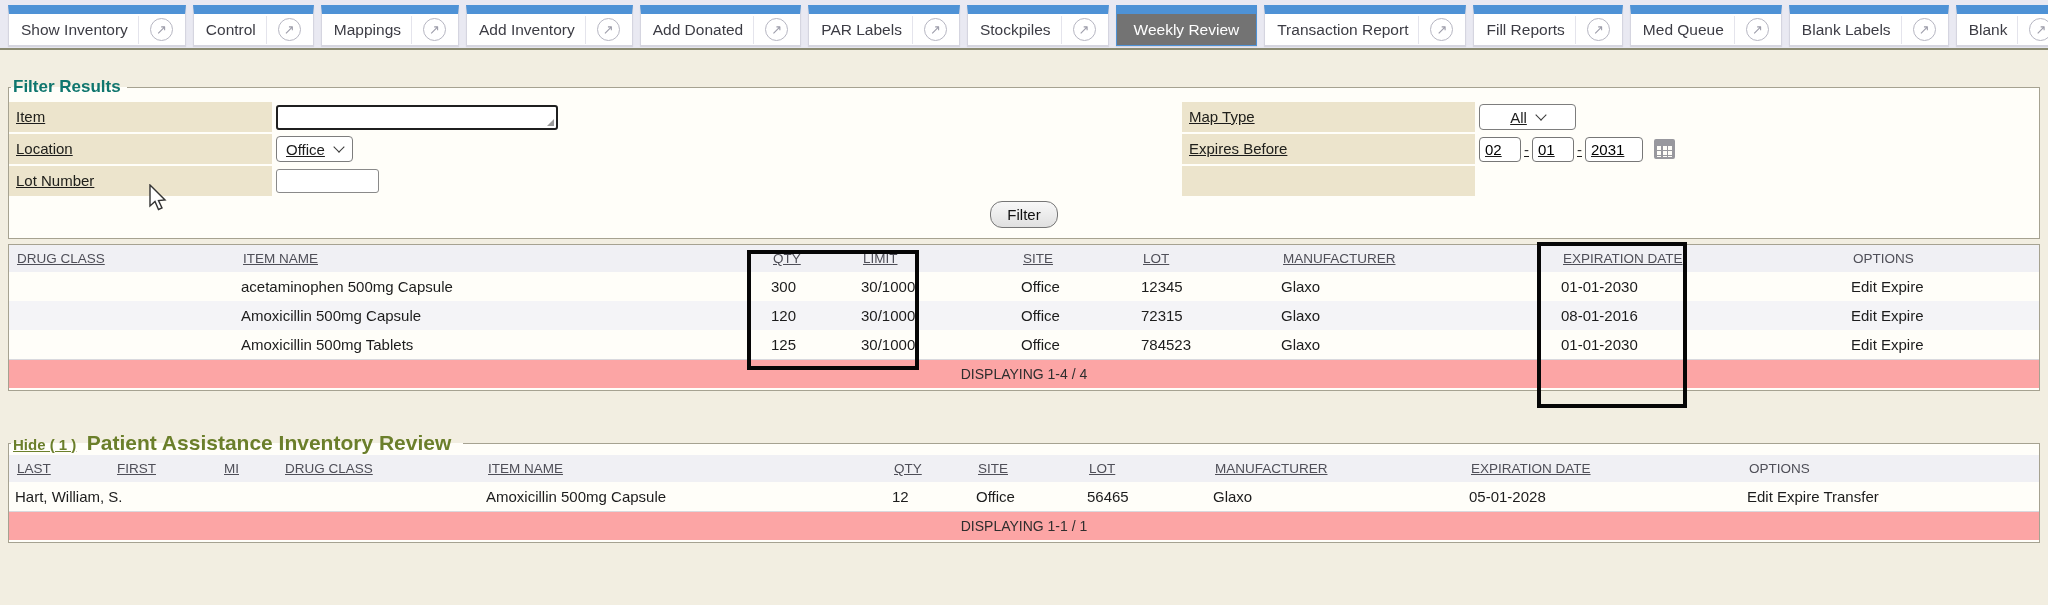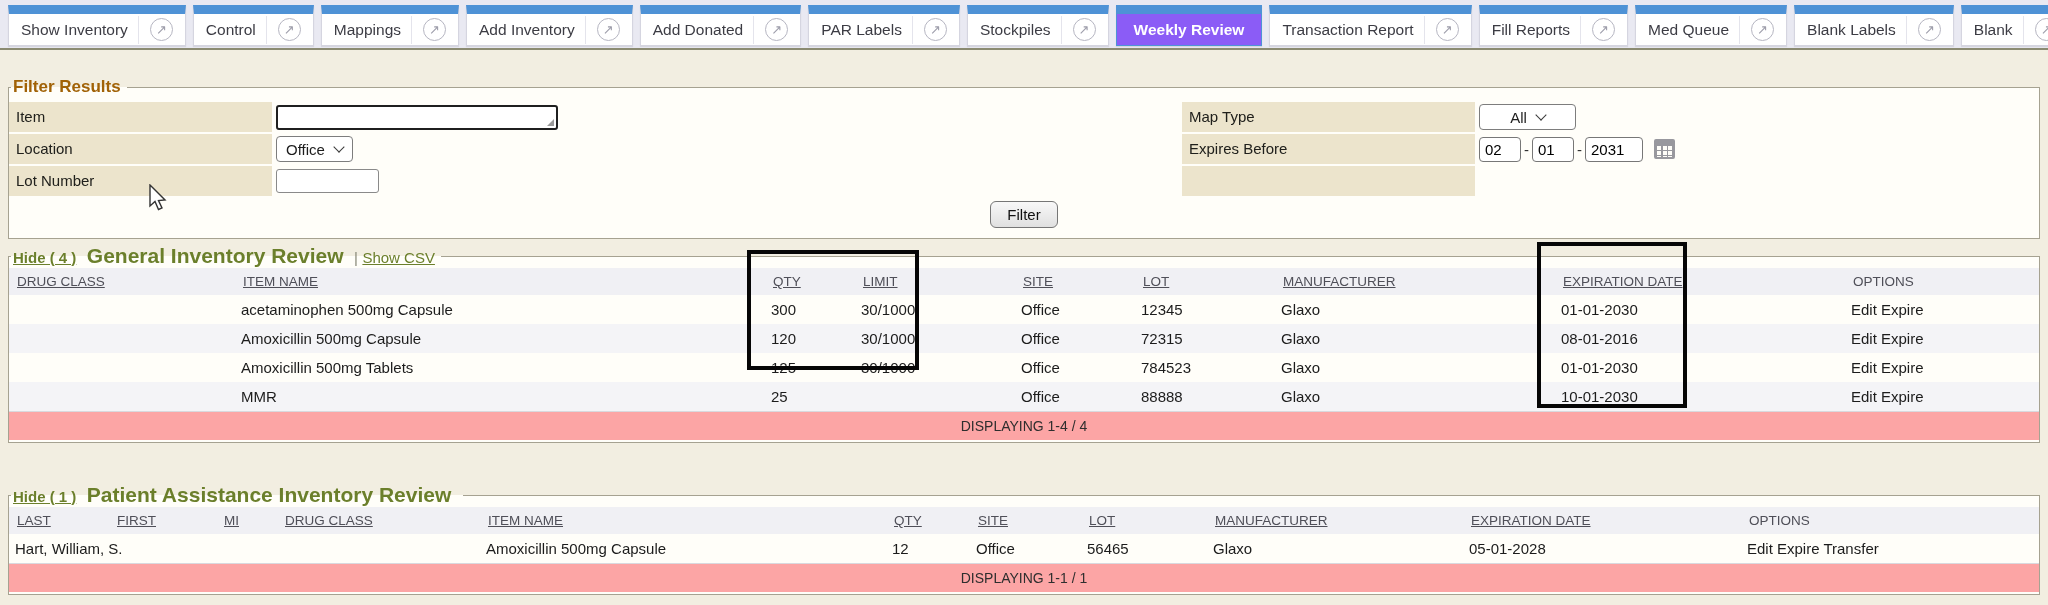--- a/index.html
+++ b/index.html
@@ -34,41 +34,41 @@
     margin-left:10px; padding-left:11px;
     border-left:1px solid #e4e4ec; height:28px;
   }
   .pop-circle {
     width:23px; height:23px; border-radius:50%;
     border:1.5px solid #b6b6c2; color:#9d9daa;
     display:flex; align-items:center; justify-content:center;
     font-size:13px; line-height:1;
   }
   .tab.active {
-    background:#8b5cf6; border-color:#4e92d6;
-    color:#fff; font-weight:bold; padding:0 17px;
+    background:#737373; border-color:#4e92d6;
+    color:#fff; font-weight:normal; padding:0 17px;
   }
   
   fieldset {
     margin:0 8px; padding:0;
     border:1px solid #a6a291;
     background:#fffef9;
   }
   legend { padding:0 6px 0 2px; margin-left:2px; white-space:nowrap; }
   .legend-link { font-size:15px; font-weight:bold; color:#6b7f2b; text-decoration:underline; cursor:pointer; }
   .legend-big { font-size:21px; font-weight:bold; color:#6b7f2b; margin:0 6px; line-height:24px; }
   .legend-pipe { color:#8a8a7a; font-size:15px; }
   .csv-link { font-size:15px; color:#6b7f2b; text-decoration:underline; cursor:pointer; font-weight:normal; }
   #filter-fieldset { margin-top:27px; padding-bottom:2px; }
-  #filter-fieldset legend { font-size:17px; font-weight:bold; color:#a16207; }
+  #filter-fieldset legend { font-size:17px; font-weight:bold; color:#0f766e; }
   
   .filter-grid {
     display:grid;
     grid-template-columns:263px 910px 293px auto;
-    row-gap:2px; padding-top:5px;
+    row-gap:2px; padding-top:5px;text-decoration:underline;
   }
   .flabel {
     background:#ece4cc; height:30px; line-height:30px;
     padding-left:7px; font-size:15px; color:#20201c;
   }
   .ffield { display:flex; align-items:center; padding-left:4px; }
   .item-wrap { position:relative; display:inline-flex; }
   .item-input {
     width:282px; height:25px;
     border:2px solid #1f1f1f; border-radius:3px;
@@ -108,21 +108,21 @@
     width:21px; height:20px; margin-left:11px; border-radius:2px;
     border:2px solid #98989e; border-top:6px solid #98989e;
     background-image:
       repeating-linear-gradient(to right, #98989e 0 1.5px, transparent 1.5px 5.5px),
       repeating-linear-gradient(to bottom, #98989e 0 1.5px, transparent 1.5px 5px);
     cursor:pointer;
   }
   .btn-row { grid-column:1 / -1; text-align:center; padding:3px 0 8px; }
   .filter-btn {
     font:15px "Liberation Sans", sans-serif;
-    padding:4px 16px; border:1.5px solid #767676; border-radius:6px;
+    padding:4px 16px; border:1.5px solid #767676; border-radius:12px;
     background:linear-gradient(#f8f8f8,#e0e0e0); color:#111; cursor:pointer;
   }
   
   .tbl-fieldset { padding:0 0 2px; }
   #general-fieldset { margin-top:5px; }
   #patient-fieldset { margin-top:40px; }
   table {
     width:100%; border-collapse:collapse; table-layout:fixed;
     font-size:15px; color:#1c1c1c;
   }
@@ -267,26 +267,20 @@
     <div class="flabel"></div>
     <div class="ffield"></div>
 
     <div class="btn-row">
       <button class="filter-btn">Filter</button>
     </div>
   </div>
 </fieldset>
 
 <fieldset id="general-fieldset" class="tbl-fieldset">
-  <legend>
-    <span class="legend-link">Hide ( 4 )</span>
-    <span class="legend-big">General Inventory Review</span>
-    <span class="legend-pipe">|</span>
-    <span class="csv-link">Show CSV</span>
-  </legend>
   <table>
     <colgroup>
       <col style="width:226px">
         <col style="width:530px">
         <col style="width:90px">
         <col style="width:160px">
       <col style="width:120px">
         <col style="width:140px">
         <col style="width:280px">
         <col style="width:290px">
@@ -328,31 +322,20 @@
     </tr>
     <tr>
       <td></td>
       <td>Amoxicillin 500mg Tablets</td>
       <td>125</td>
       <td>30/1000</td>
       <td>Office</td>
       <td>784523</td>
       <td>Glaxo</td>
       <td>01-01-2030</td>
-      <td>Edit Expire</td>
-    </tr>
-    <tr class="alt">
-      <td></td>
-      <td>MMR</td>
-      <td>25</td>
-      <td></td>
-      <td>Office</td>
-      <td>88888</td>
-      <td>Glaxo</td>
-      <td>10-01-2030</td>
       <td>Edit Expire</td>
     </tr>
     <tr class="disp">
       <td colspan="9">DISPLAYING 1-4 / 4</td>
     </tr>
   </tbody>
     </table>
 </fieldset>
 
 <fieldset id="patient-fieldset" class="tbl-fieldset">

